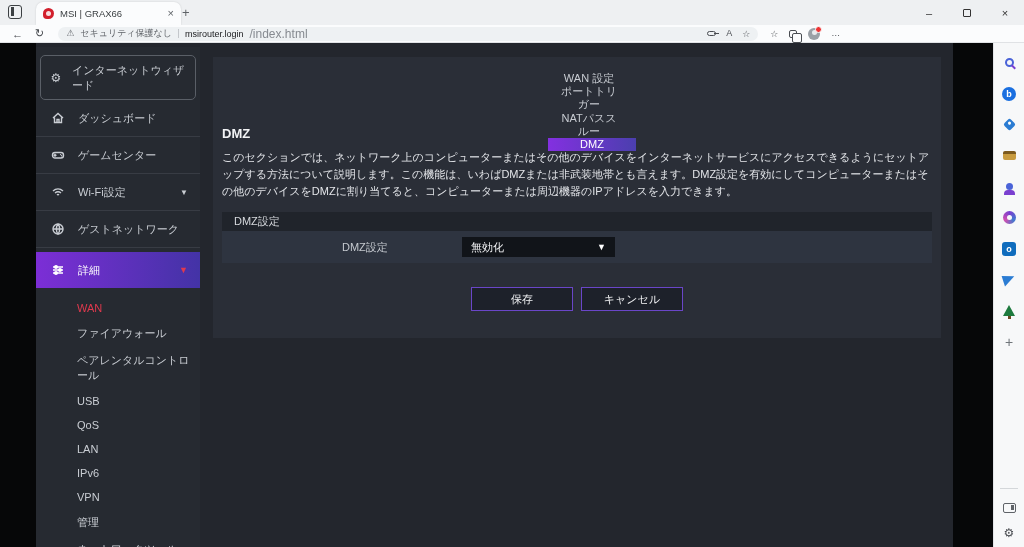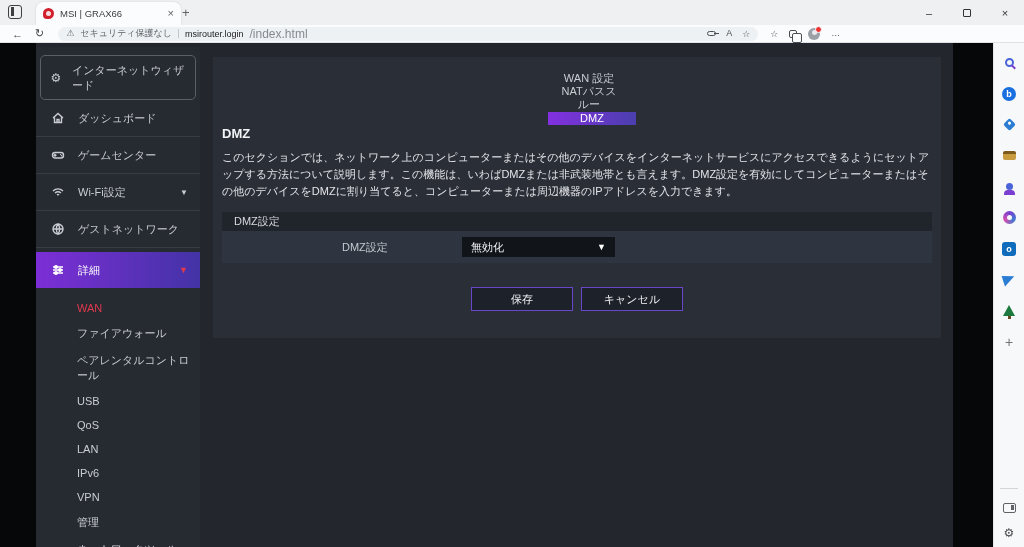--- a/index.html
+++ b/index.html
@@ -215,20 +215,21 @@
         <li>VPN</li>
         <li>管理</li>
         <li>ネットワークツール</li>
       </ul>
     </div>
 
     <div class="card">
       <div class="tabbar">
         <div class="rtab">WAN 設定</div>
         <div class="rtab-sep"></div>
+        <div class="rtab wrap2">ポートトリガー</div>
         <div class="rtab-sep"></div>
         <div class="rtab-sep"></div>
         <div class="rtab wrap2">NATパススルー</div>
         <div class="rtab active">DMZ</div>
       </div>
       <div class="c-title">DMZ</div>
       <div class="c-desc">このセクションでは、ネットワーク上のコンピューターまたはその他のデバイスをインターネットサービスにアクセスできるようにセットアップする方法について説明します。この機能は、いわばDMZまたは非武装地帯とも言えます。DMZ設定を有効にしてコンピューターまたはその他のデバイスをDMZに割り当てると、コンピューターまたは周辺機器のIPアドレスを入力できます。</div>
       <div class="sect-hdr">DMZ設定</div>
       <div class="sect-row">
         <span class="f-label">DMZ設定</span>

